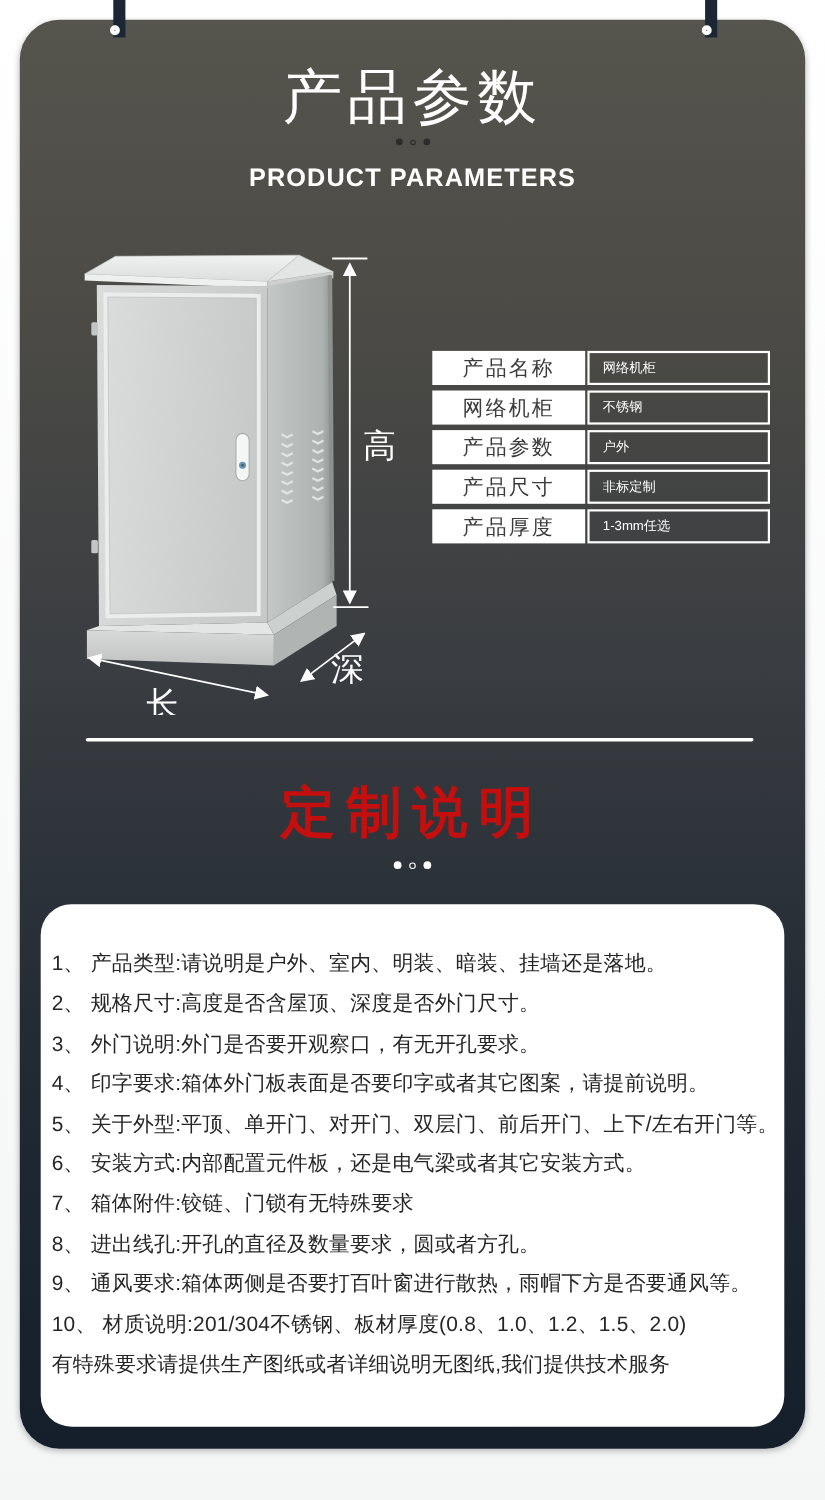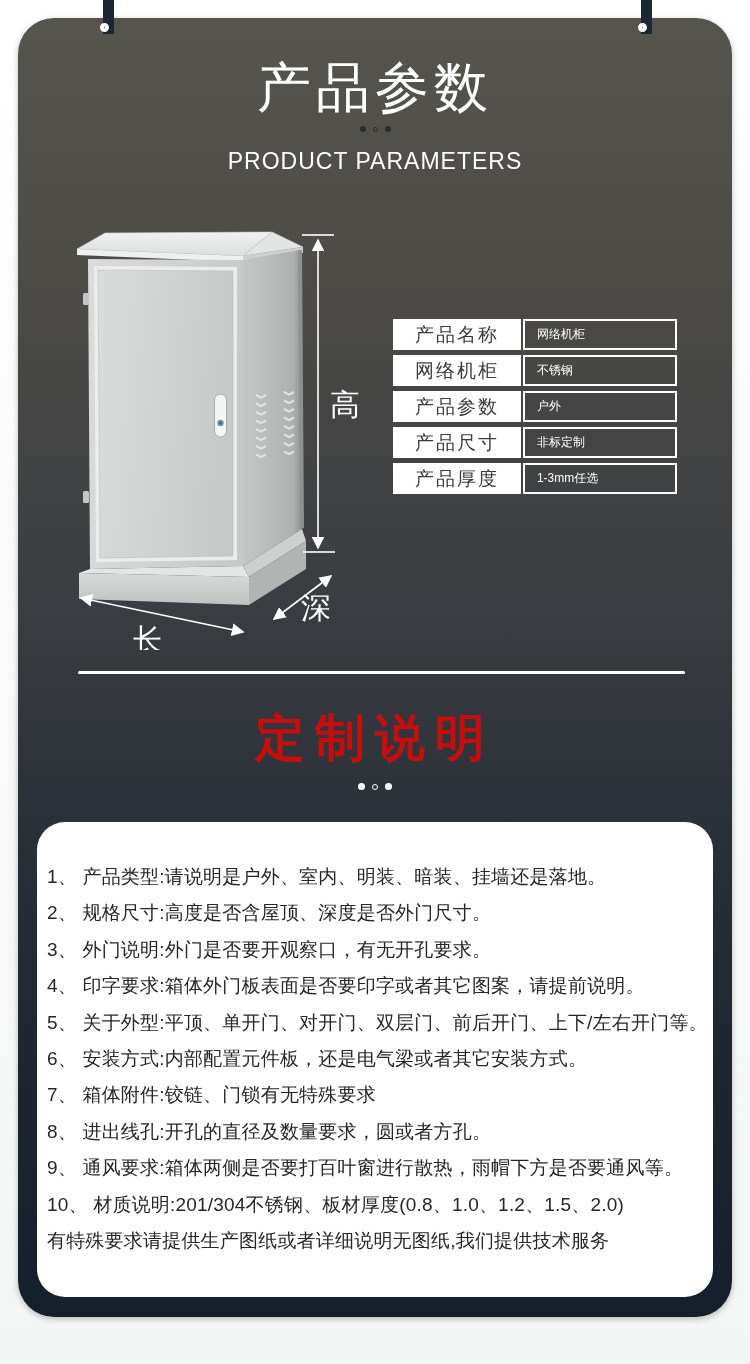--- a/index.html
+++ b/index.html
@@ -25,27 +25,27 @@
           align-items:center; gap:7px; z-index:2; }
   .dots.top-dots { top:126px; }
   .dots.red-dots { top:783px; }
   .dot { width:6px; height:6px; border-radius:50%; }
   .top-dots .dot.filled { background:#2b2b2b; }
   .top-dots .dot.hollow { border:1.5px solid #2b2b2b; width:5px; height:5px; }
   .red-dots .dot { width:7px; height:7px; }
   .red-dots .dot.filled { background:#ffffff; }
   .red-dots .dot.hollow { border:1.5px solid #ffffff; width:6px; height:6px; }
   .sub-title { position:absolute; left:0; top:148px; width:100%; text-align:center;
-               color:#ffffff; font-size:23px; letter-spacing:1px; z-index:2; }
+               color:#ffffff; font-size:23px; letter-spacing:1px; z-index:2;font-weight:bold; }
 
   
   .cabinet { position:absolute; left:40px; top:210px; width:340px; height:440px; z-index:2; }
 
   
-  .spec-table { position:absolute; left:393px; top:319px; width:284px; z-index:2; }
+  .spec-table { position:absolute; left:393px; top:319px; width:307px; z-index:2; }
   .spec-row { display:flex; margin-bottom:5px; height:31px; }
   .spec-label { width:139px; background:#ffffff; color:#3b3b3b; font-size:19px;
                 letter-spacing:2px; display:flex; align-items:center; justify-content:center; }
   .spec-value { width:166px; margin-left:2px; border:2px solid #ffffff; color:#ffffff;
                 font-size:12px; display:flex; align-items:center; padding-left:12px; }
 
   .divider { position:absolute; left:78px; top:671px; width:607px; height:3px;
              background:#ffffff; border-radius:2px; z-index:2; }
   .custom-title { position:absolute; left:0; top:705px; width:100%; text-align:center;
                   font-size:50px; font-weight:bold; letter-spacing:10px; z-index:2; }

